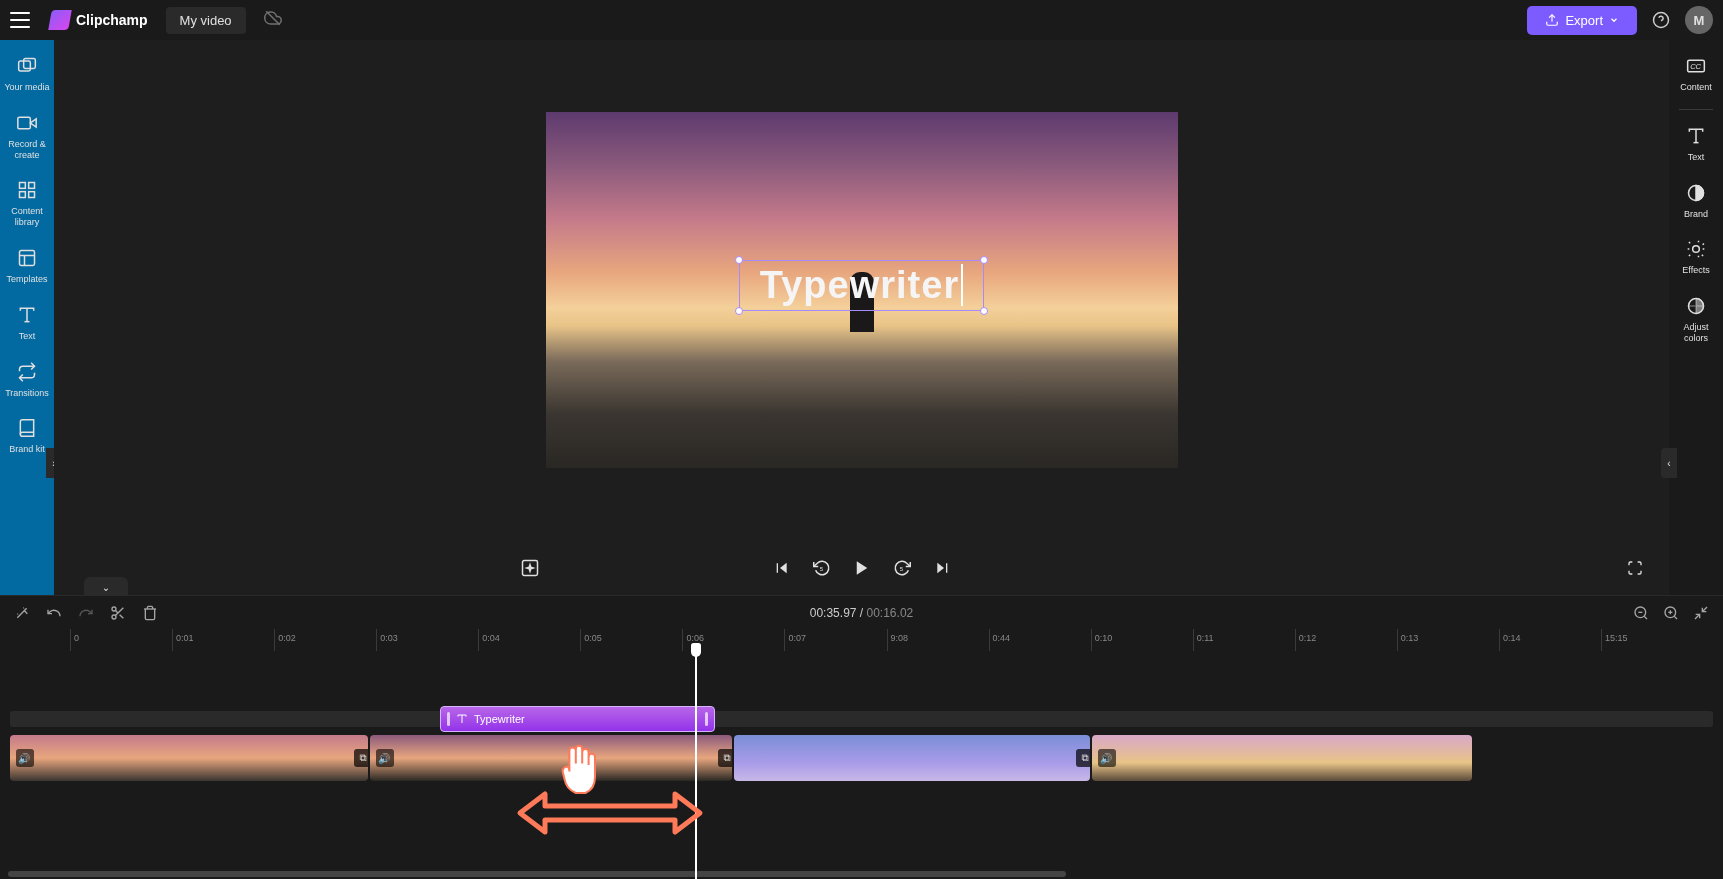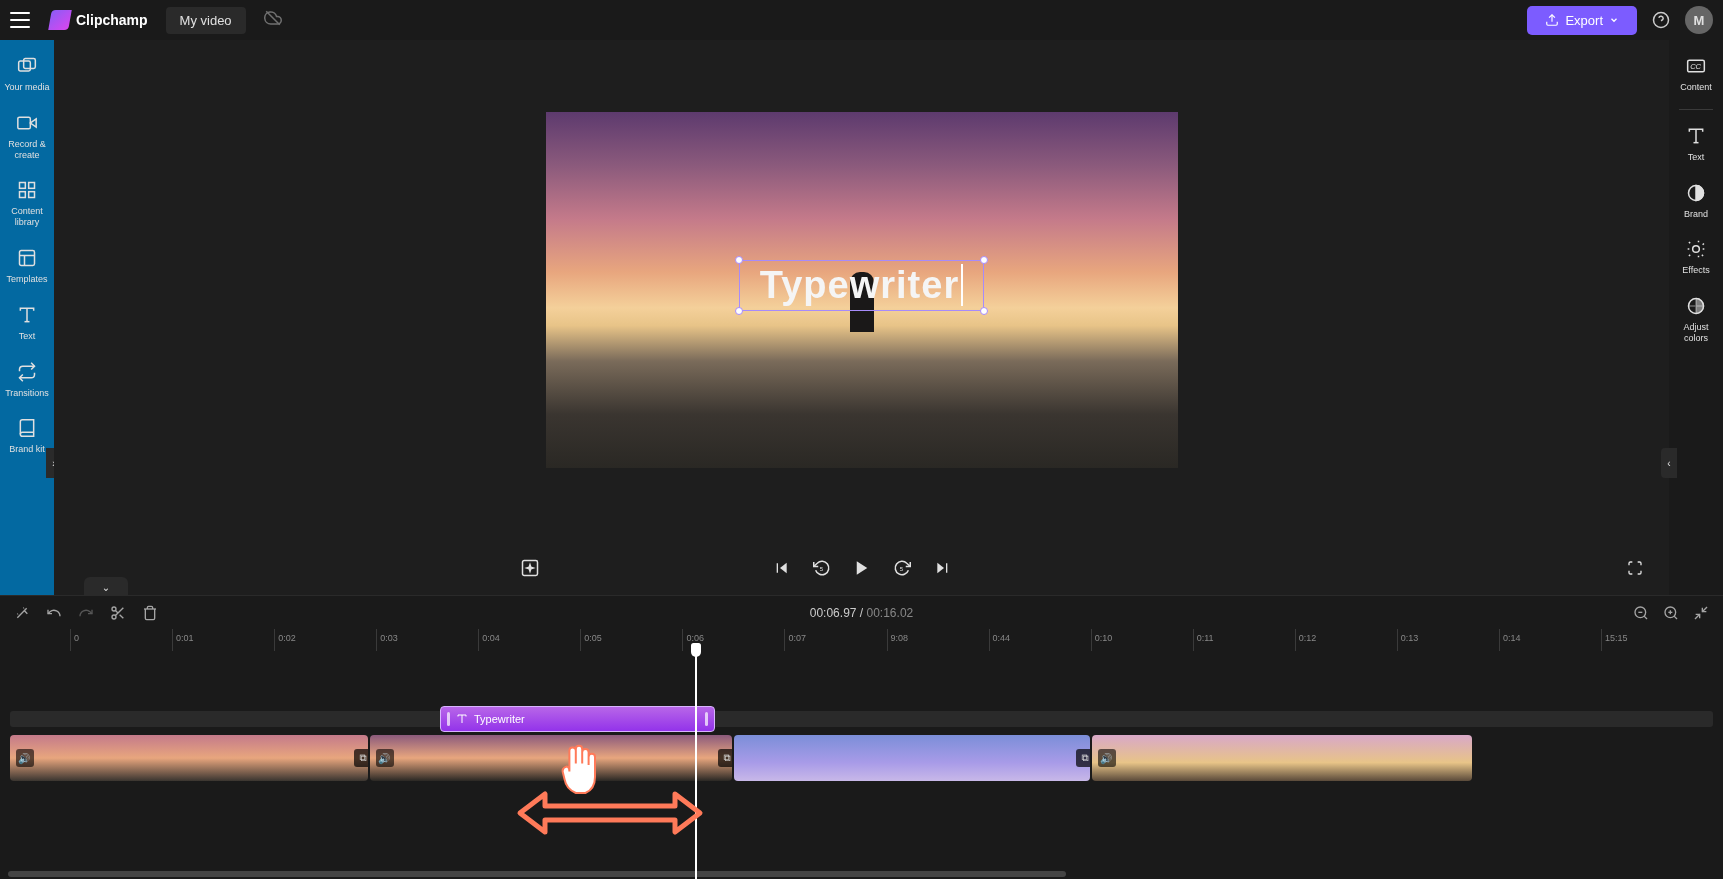--- a/index.html
+++ b/index.html
@@ -726,21 +726,21 @@
         <line x1="8.12" y1="8.12" x2="12" y2="12"></line>
       </svg>
   </div>
   <div class="tl-tool">
     <svg width="16" height="16" viewBox="0 0 24 24" fill="none" stroke="#e0e0e0" stroke-width="2">
         <polyline points="3 6 5 6 21 6"></polyline>
         <path d="M19 6v14a2 2 0 0 1-2 2H7a2 2 0 0 1-2-2V6m3 0V4a2 2 0 0 1 2-2h4a2 2 0 0 1 2 2v2"></path>
       </svg>
   </div>
   <div class="tl-time">
-    <span>00:06.97</span>
+    <span>00:35.97</span>
     <span>/</span>
     <span class="dur">00:16.02</span>
   </div>
   <div class="tl-right-tools">
     <div class="tl-tool">
       <svg width="16" height="16" viewBox="0 0 24 24" fill="none" stroke="#e0e0e0" stroke-width="2">
           <circle cx="11" cy="11" r="8"></circle>
           <line x1="21" y1="21" x2="16.65" y2="16.65"></line>
           <line x1="8" y1="11" x2="14" y2="11"></line>
         </svg>

